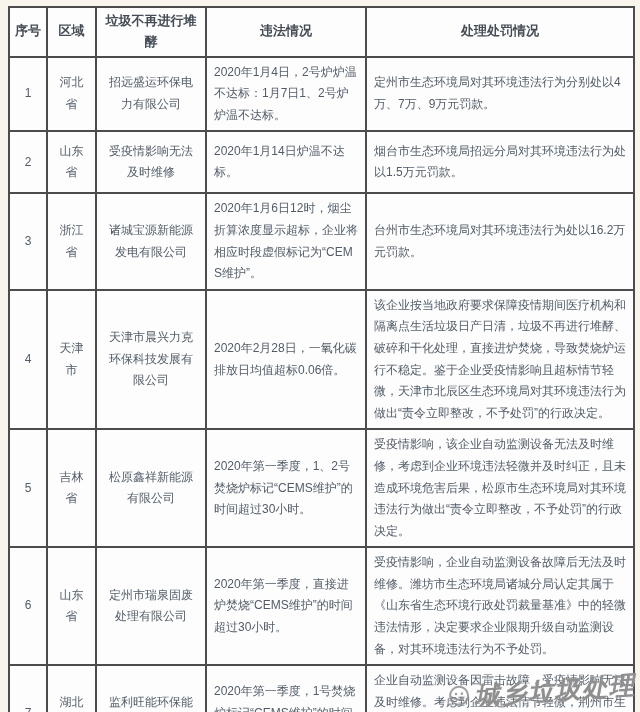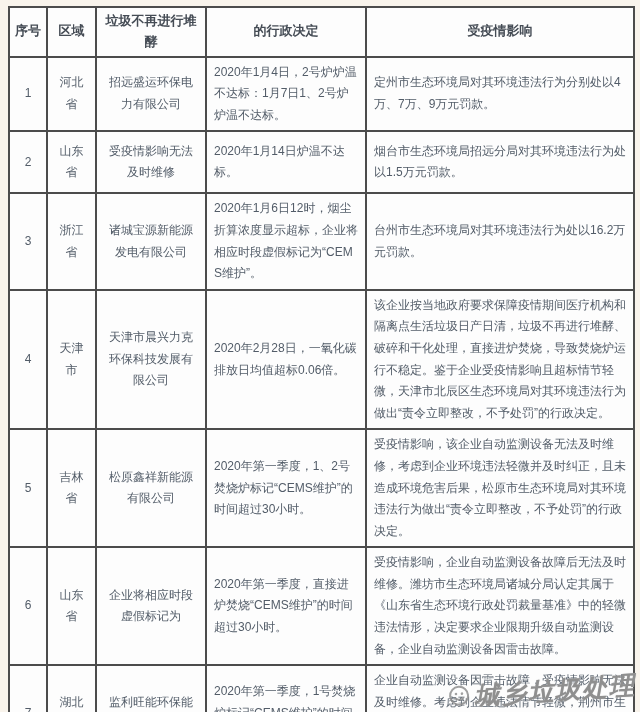--- a/index.html
+++ b/index.html
@@ -67,22 +67,22 @@
       <col class="c-region">
       <col class="c-plant">
       <col class="c-violation">
       <col class="c-penalty">
   </colgroup>
   <tbody>
       <tr class="hr">
     <th>序号</th>
     <th>区域</th>
     <th>垃圾不再进行堆酵</th>
-    <th>的行政决定</th>
-    <th>受疫情影响</th>
+    <th>违法情况</th>
+    <th>处理处罚情况</th>
   </tr>
   <tr class="r1">
     <td class="center">1</td>
     <td class="center">河北省</td>
     <td class="center">招远盛运环保电力有限公司</td>
     <td class="left">2020年1月4日，2号炉炉温不达标：1月7日1、2号炉炉温不达标。</td>
     <td class="left">定州市生态环境局对其环境违法行为分别处以4万、7万、9万元罚款。</td>
   </tr>
   <tr class="r2">
     <td class="center">2</td>
@@ -108,23 +108,23 @@
   <tr class="r5">
     <td class="center">5</td>
     <td class="center">吉林省</td>
     <td class="center">松原鑫祥新能源有限公司</td>
     <td class="left">2020年第一季度，1、2号焚烧炉标记“CEMS维护”的时间超过30小时。</td>
     <td class="left">受疫情影响，该企业自动监测设备无法及时维修，考虑到企业环境违法轻微并及时纠正，且未造成环境危害后果，松原市生态环境局对其环境违法行为做出“责令立即整改，不予处罚”的行政决定。</td>
   </tr>
   <tr class="r6">
     <td class="center">6</td>
     <td class="center">山东省</td>
-    <td class="center">企业将相应时段虚假标记为</td>
+    <td class="center">定州市瑞泉固废处理有限公司</td>
     <td class="left">2020年第一季度，直接进炉焚烧“CEMS维护”的时间超过30小时。</td>
-    <td class="left">受疫情影响，企业自动监测设备故障后无法及时维修。潍坊市生态环境局诸城分局认定其属于《山东省生态环境行政处罚裁量基准》中的轻微违法情形，决定要求企业限期升级自动监测设备，企业自动监测设备因雷击故障。</td>
+    <td class="left">受疫情影响，企业自动监测设备故障后无法及时维修。潍坊市生态环境局诸城分局认定其属于《山东省生态环境行政处罚裁量基准》中的轻微违法情形，决定要求企业限期升级自动监测设备，对其环境违法行为不予处罚。</td>
   </tr>
   <tr class="r7">
     <td class="center">7</td>
     <td class="center">湖北省</td>
     <td class="center">监利旺能环保能源有限公司</td>
     <td class="left">2020年第一季度，1号焚烧炉标记“CEMS维护”的时间超过30小时。</td>
     <td class="left">企业自动监测设备因雷击故障，受疫情影响无法及时维修。考虑到企业违法情节轻微，荆州市生态环境局监利县分局对其环境违法行为做出“责令立即整改，不予处罚”的行政决定。</td>
   </tr>
 
 </tbody>

